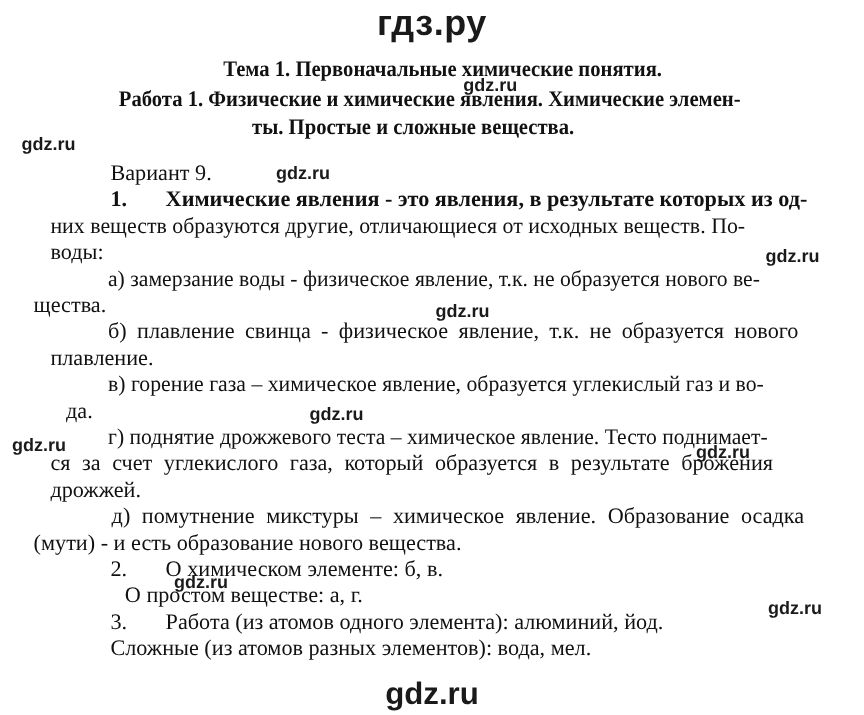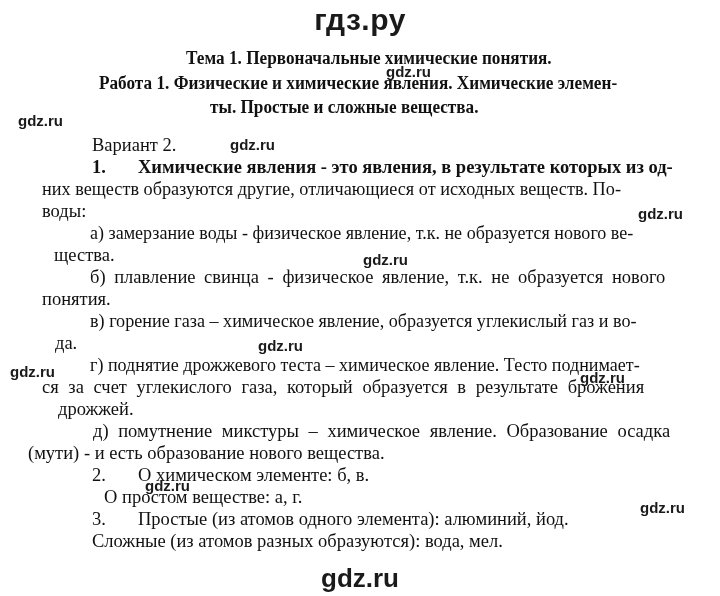--- a/index.html
+++ b/index.html
@@ -31,53 +31,53 @@
   </style>
 </head>
 <body>
 
 <div class="site-header" style="top:2px;">гдз.ру</div>
 
 <div class="title" style="left:186px; top:47px;">Тема 1. Первоначальные химические понятия.</div>
 <div class="title" style="left:99px; top:72px;">Работа 1. Физические и химические явления. Химические элемен-</div>
 <div class="title" style="left:210px; top:96px;">ты. Простые и сложные вещества.</div>
 
-<div class="line" style="left:92px; top:134px;">Вариант 2.</div>
+<div class="line" style="left:92px; top:134px;">Вариант 9.</div>
 
 <div class="line" style="left:92px; top:156px; width:577px;font-weight:bold;">
   <span class="num">1.</span><span>Химические явления - это явления, в результате которых из од-</span>
 </div>
 <div class="line" style="left:42px; top:178px; transform:scaleX(0.985);">них веществ образуются другие, отличающиеся от исходных веществ. По-</div>
 <div class="line" style="left:42px; top:200px;">воды:</div>
 
 <div class="line" style="left:90px; top:222px; transform:scaleX(0.975);">а) замерзание воды - физическое явление, т.к. не образуется нового ве-</div>
-<div class="line" style="left:54px; top:244px;">щества.</div>
+<div class="line" style="left:28px; top:244px;">щества.</div>
 
 <div class="line" style="left:90px; top:266px; word-spacing:4px;">б) плавление свинца - физическое явление, т.к. не образуется нового</div>
-<div class="line" style="left:42px; top:288px;">понятия.</div>
+<div class="line" style="left:42px; top:288px;">плавление.</div>
 
 <div class="line" style="left:90px; top:310px; transform:scaleX(0.98);">в) горение газа – химическое явление, образуется углекислый газ и во-</div>
 <div class="line" style="left:55px; top:332px;">да.</div>
 
 <div class="line" style="left:90px; top:354px; transform:scaleX(0.975);">г) поднятие дрожжевого теста – химическое явление. Тесто поднимает-</div>
 <div class="line" style="left:42px; top:376px; word-spacing:5px;">ся за счет углекислого газа, который образуется в результате брожения</div>
-<div class="line" style="left:58px; top:398px;">дрожжей.</div>
+<div class="line" style="left:42px; top:398px;">дрожжей.</div>
 
 <div class="line" style="left:93px; top:420px; word-spacing:5px;">д) помутнение микстуры – химическое явление. Образование осадка</div>
 <div class="line" style="left:28px; top:442px;">(мути) - и есть образование нового вещества.</div>
 
 <div class="line" style="left:92px; top:464px;">
   <span class="num">2.</span><span>О химическом элементе: б, в.</span>
 </div>
 <div class="line" style="left:104px; top:486px;">О простом веществе: а, г.</div>
 
 <div class="line" style="left:92px; top:508px;">
-  <span class="num">3.</span><span>Простые (из атомов одного элемента): алюминий, йод.</span>
+  <span class="num">3.</span><span>Работа (из атомов одного элемента): алюминий, йод.</span>
 </div>
-<div class="line" style="left:92px; top:530px;">Сложные (из атомов разных образуются): вода, мел.</div>
+<div class="line" style="left:92px; top:530px;">Сложные (из атомов разных элементов): вода, мел.</div>
 
 <div class="wm" style="left:386px; top:64px;">gdz.ru</div>
 <div class="wm" style="left:18px; top:113px;">gdz.ru</div>
 <div class="wm" style="left:230px; top:137px;">gdz.ru</div>
 <div class="wm" style="left:638px; top:206px;">gdz.ru</div>
 <div class="wm" style="left:363px; top:252px;">gdz.ru</div>
 <div class="wm" style="left:258px; top:338px;">gdz.ru</div>
 <div class="wm" style="left:10px; top:364px;">gdz.ru</div>
 <div class="wm" style="left:580px; top:370px;">gdz.ru</div>
 <div class="wm" style="left:145px; top:478px;">gdz.ru</div>

